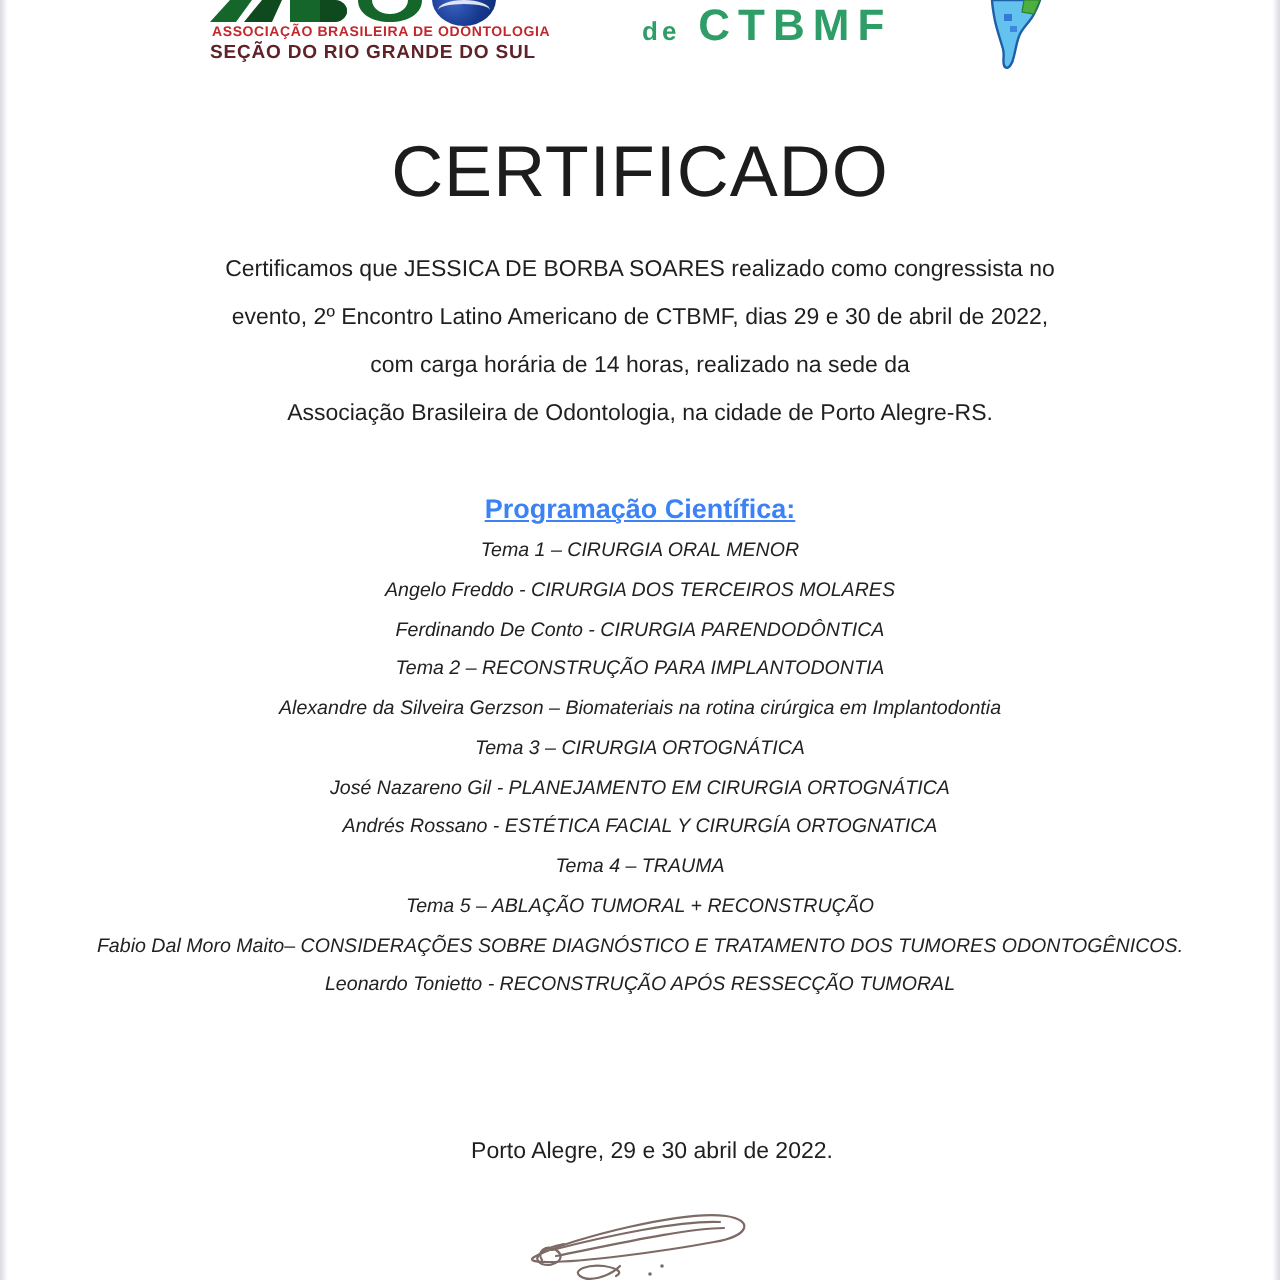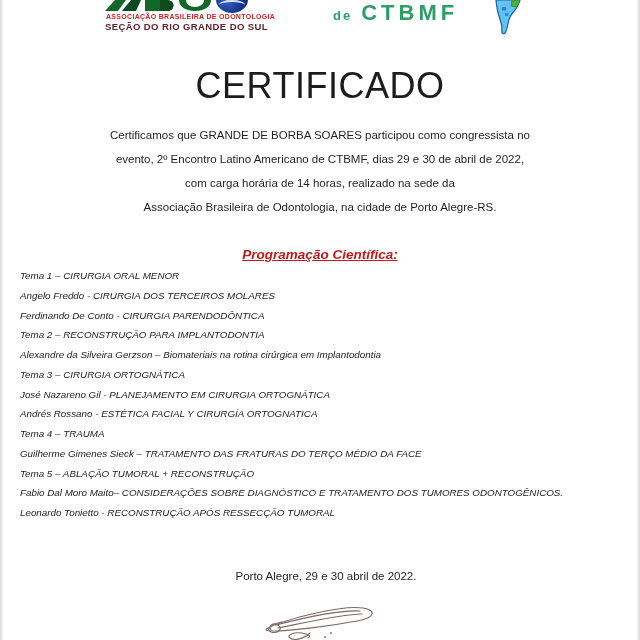--- a/index.html
+++ b/index.html
@@ -19,38 +19,38 @@
   .abo-letters{position:absolute;left:105px;top:0;}
   .globe-clip{position:absolute;left:216px;top:0;width:32px;height:13px;overflow:hidden;}
   .globe{position:absolute;left:0;top:-14px;width:32px;height:27px;border-radius:50%;
          background:radial-gradient(circle at 35% 55%, #3b63c4 0%, #16388c 55%, #0d2a6e 100%);}
   .globe::after{content:"";position:absolute;left:3px;top:14px;width:26px;height:8px;
          border-radius:50%;border-top:2px solid #ffffff;opacity:.85;}
   .org1{position:absolute;left:106px;top:13px;font-size:7px;font-weight:bold;
         color:#c3272b;white-space:nowrap;letter-spacing:.3px;}
   .org2{position:absolute;left:105px;top:21px;font-size:9.5px;font-weight:bold;
         color:#5f2228;white-space:nowrap;letter-spacing:.4px;text-align:center;}
-  .ctbmf{position:absolute;left:321px;top:0;display:flex;align-items:baseline;color:#2e9d68;margin-left:12px;}
+  .ctbmf{position:absolute;left:321px;top:0;display:flex;align-items:baseline;color:#2e9d68;}
   .ctbmf .de{font-size:13px;font-weight:600;letter-spacing:2px;margin-right:9px;}
   .ctbmf .big{font-size:22px;font-weight:600;letter-spacing:4px;}
   .map-icon{position:absolute;left:489px;top:0;}
 
   
   .title{position:absolute;left:0;right:0;top:65px;margin:0;text-align:center;
          font-size:36px;font-weight:400;letter-spacing:.5px;color:#1c1c1c;}
 
   
   .body-text{position:absolute;left:40px;right:40px;top:123px;text-align:center;}
   .body-text p{margin:0;font-size:11.5px;line-height:24px;color:#1f1f1f;}
 
   
   .prog-head{position:absolute;left:0;right:0;top:247px;text-align:center;
-             font-style:italic;font-weight:bold;font-size:13.5px;
-             text-decoration:underline;color:#b91c1c;}
-  .prog{position:absolute;left:20px;right:20px;top:266px;}
+             font-weight:bold;font-size:13.5px;
+             text-decoration:underline;color:#3b82f6;}
+  .prog{position:absolute;left:20px;right:20px;top:266px;text-align:center;}
   .prog div{font-style:italic;font-size:9.8px;line-height:19.75px;color:#222;white-space:nowrap;}
 
   
   .date-line{position:absolute;left:12px;right:0;top:570px;text-align:center;
              font-size:11.5px;color:#1f1f1f;}
   .sig{position:absolute;left:258px;top:599px;}
 </style>
 </head>
 <body>
 
@@ -82,39 +82,38 @@
   <svg class="map-icon" width="42" height="36" viewBox="0 0 42 36">
     <path d="M7,0 L31,0 C30,3 29,5 28,7 C26,11 23,13 21,17 C19.5,20 19,24 18,28 C17.3,31.5 15.5,35 13.5,33.5 C11.8,32 13.5,28 12.5,24.5 C11.5,21 9.5,15 8.5,10.5 C7.8,7 7.2,3.5 7,0 Z" fill="#63c3ee" stroke="#1e5fa8" stroke-width="1.2"></path>
     <polygon points="23,0 31,0 28,7 22,6" fill="#4caf3f" stroke="#2c7d2a" stroke-width="0.6"></polygon>
     <rect x="13" y="7" width="4" height="3.5" fill="#2b6fd4" opacity="0.85"></rect>
     <rect x="16" y="13" width="3.5" height="3" fill="#2b6fd4" opacity="0.7"></rect>
   </svg>
 
   <h1 class="title">CERTIFICADO</h1>
 
   <div class="body-text">
-    <p>Certificamos que GRANDE DE BORBA SOARES participou como congressista no</p>
+    <p>Certificamos que JESSICA DE BORBA SOARES realizado como congressista no</p>
     <p>evento, 2º Encontro Latino Americano de CTBMF, dias 29 e 30 de abril de 2022,</p>
     <p>com carga horária de 14 horas, realizado na sede da</p>
     <p>Associação Brasileira de Odontologia, na cidade de Porto Alegre-RS.</p>
   </div>
 
   <div class="prog-head">Programação Científica:</div>
 
   <div class="prog">
     <div>Tema 1 – CIRURGIA ORAL MENOR</div>
     <div>Angelo Freddo - CIRURGIA DOS TERCEIROS MOLARES</div>
     <div>Ferdinando De Conto - CIRURGIA PARENDODÔNTICA</div>
     <div>Tema 2 – RECONSTRUÇÃO PARA IMPLANTODONTIA</div>
     <div>Alexandre da Silveira Gerzson – Biomateriais na rotina cirúrgica em Implantodontia</div>
     <div>Tema 3 – CIRURGIA ORTOGNÁTICA</div>
     <div>José Nazareno Gil - PLANEJAMENTO EM CIRURGIA ORTOGNÁTICA</div>
     <div>Andrés Rossano - ESTÉTICA FACIAL Y CIRURGÍA ORTOGNATICA</div>
     <div>Tema 4 – TRAUMA</div>
-    <div>Guilherme Gimenes Sieck – TRATAMENTO DAS FRATURAS DO TERÇO MÉDIO DA FACE</div>
     <div>Tema 5 – ABLAÇÃO TUMORAL + RECONSTRUÇÃO</div>
     <div>Fabio Dal Moro Maito– CONSIDERAÇÕES SOBRE DIAGNÓSTICO E TRATAMENTO DOS TUMORES ODONTOGÊNICOS.</div>
     <div>Leonardo Tonietto - RECONSTRUÇÃO APÓS RESSECÇÃO TUMORAL</div>
   </div>
 
   <div class="date-line">Porto Alegre, 29 e 30 abril de 2022.</div>
 
   <svg class="sig" width="125" height="42" viewBox="0 0 125 42">
     <g fill="none" stroke="#7d6a66" stroke-width="1.1" stroke-linecap="round">
       <path d="M10,29 C28,20 84,6 105,9 C119,11 117,19 99,22 C72,27 33,32 16,32 C8,32 6,31 10,29 Z"></path>

